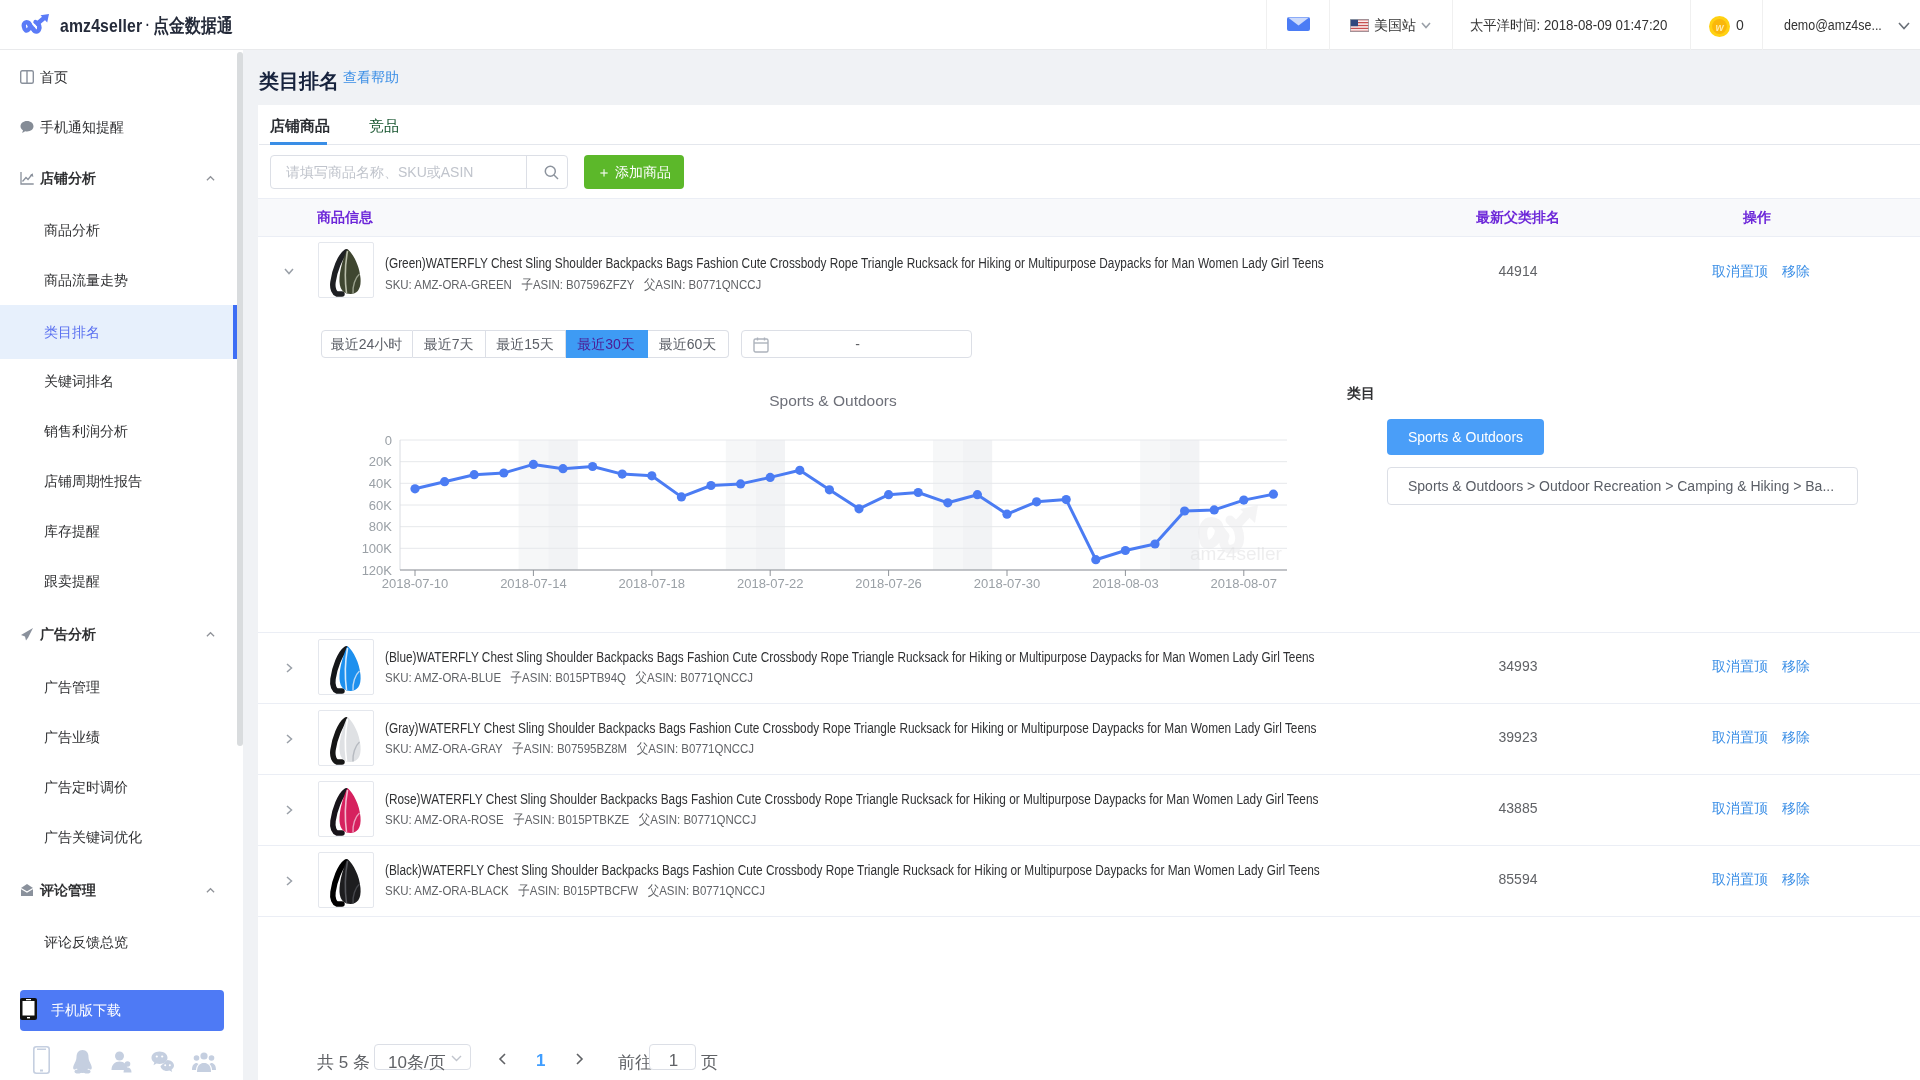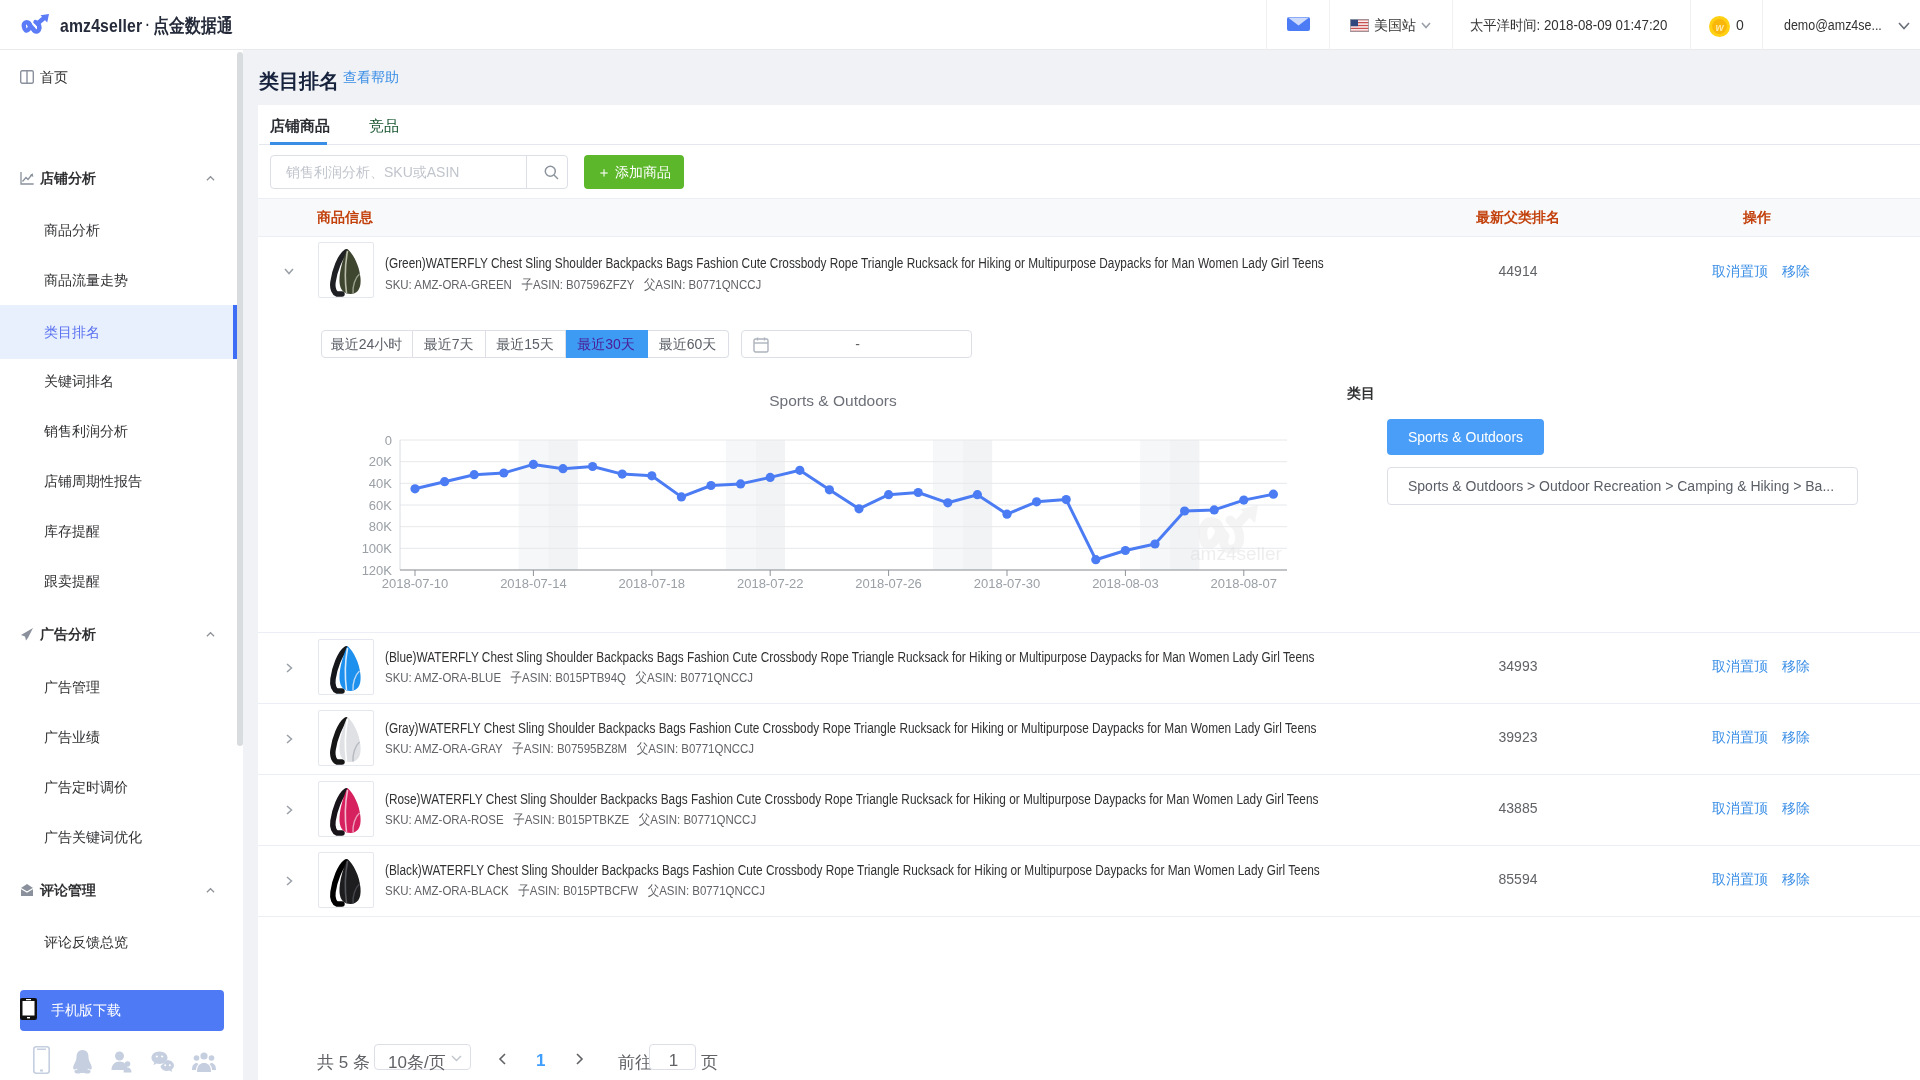--- a/index.html
+++ b/index.html
@@ -41,21 +41,21 @@
 #tab-ind { position:absolute; left:12px; top:37px; width:57px; height:3px; background:#3a8ee6; }
 
 
 #srch { position:absolute; left:12px; top:50px; width:298px; height:34px; border:1px solid #dcdfe6; border-radius:4px; background:#fff; }
 #srch .ph { position:absolute; left:15px; top:8px; font-size:14px; color:#c0c4cc; }
 #srch .sep { position:absolute; left:255px; top:0; width:1px; height:32px; background:#dcdfe6; }
 #add-btn { position:absolute; left:326px; top:50px; width:100px; height:34px; background:#5cb82a; border-radius:4px; color:#fff; font-size:14px; text-align:center; line-height:34px; }
 
 
 .tline { position:absolute; left:0; width:1662px; height:1px; background:#ebeef5; }
-#thead { position:absolute; left:0; top:93px; width:1662px; height:39px; background:#f8f9fb; border-top:1px solid #ebeef5; border-bottom:1px solid #ebeef5; font-size:14px; color:#c2410c; font-weight:bold; }
+#thead { position:absolute; left:0; top:93px; width:1662px; height:39px; background:#f8f9fb; border-top:1px solid #ebeef5; border-bottom:1px solid #ebeef5; font-size:14px; color:#6d28d9; font-weight:bold; }
 .trow { position:absolute; left:0; width:1662px; }
 .arr { position:absolute; left:25px; width:12px; height:12px; }
 .thumb { position:absolute; left:60px; width:56px; height:56px; border:1px solid #e4e7ed; border-radius:2px; background:#fff; }
 .ttl { position:absolute; left:127px; font-size:14px; color:#303133; white-space:nowrap; transform:scaleX(0.845); transform-origin:0 50%; }
 .sku { position:absolute; left:127px; font-size:13.5px; color:#606266; white-space:nowrap; transform:scaleX(0.85); transform-origin:0 50%; }
 .rank { position:absolute; left:1190px; width:140px; text-align:center; font-size:14px; color:#606266; }
 .ops { position:absolute; left:1454px; font-size:14px; color:#3a8ee6; }
 .ops span { margin-right:14px; }
 
 
@@ -125,20 +125,26 @@
   </div>
 
   <div id="sb">
     <div class="mi" style="top:2px">
       <svg class="ic" viewBox="0 0 14 14">
           <rect x="0.7" y="0.7" width="12.6" height="12.6" rx="1.5" fill="none" stroke="#8a919c" stroke-width="1.4"></rect>
           <line x1="7" y1="0.7" x2="7" y2="13.3" stroke="#8a919c" stroke-width="1.4"></line>
         </svg>
       <span class="txt">首页</span>
     </div>
+    <div class="mi" style="top:52px">
+      <svg class="ic" viewBox="0 0 14 14">
+          <path d="M7 1 C3.2 1 0.5 3.3 0.5 6.2 C0.5 7.9 1.5 9.4 3 10.3 L2.2 13 L5.2 11.2 C5.8 11.3 6.4 11.4 7 11.4 C10.8 11.4 13.5 9.1 13.5 6.2 C13.5 3.3 10.8 1 7 1 Z" fill="#858c96"></path>
+        </svg>
+      <span class="txt">手机通知提醒</span>
+    </div>
     <div class="mi sub" style="top:155px">
         <span class="txt">商品分析</span>
       </div>
     <div class="mi grp" style="top:103px">
       <svg class="ic" viewBox="0 0 14 14">
           <path d="M1 1 L1 13 L13.7 13" stroke="#8a919c" stroke-width="1.3" fill="none"></path>
           <path d="M2.5 10.5 L6 6.5 L8 8.5 L12 3.5" stroke="#8a919c" stroke-width="1.3" fill="none"></path>
           <path d="M12.8 2.2 L13.3 6 L9.8 4.2 Z" fill="#8a919c"></path>
         </svg>
       <span class="txt">店铺分析</span>
@@ -249,21 +255,21 @@
   <div id="ct-title">类目排名</div>
   <div id="ct-help">查看帮助</div>
 
   <div id="card">
     <div id="tab1">店铺商品</div>
     <div id="tab2">竞品</div>
     <div id="tab-line"></div>
     <div id="tab-ind"></div>
 
     <div id="srch">
-      <span class="ph">销售利润分析、SKU或ASIN</span>
+      <span class="ph">请填写商品名称、SKU或ASIN</span>
       <span class="sep"></span>
       <svg class="abs" style="left:273px;top:9px" width="15" height="15" viewBox="0 0 15 15">
           <circle cx="6.3" cy="6.3" r="5" fill="none" stroke="#8c939d" stroke-width="1.5"></circle>
           <line x1="10" y1="10" x2="14" y2="14" stroke="#8c939d" stroke-width="1.5"></line>
         </svg>
     </div>
     <div id="add-btn">＋ 添加商品</div>
 
     <div id="thead">
       <span class="abs" style="left:59px;top:10px">商品信息</span>

